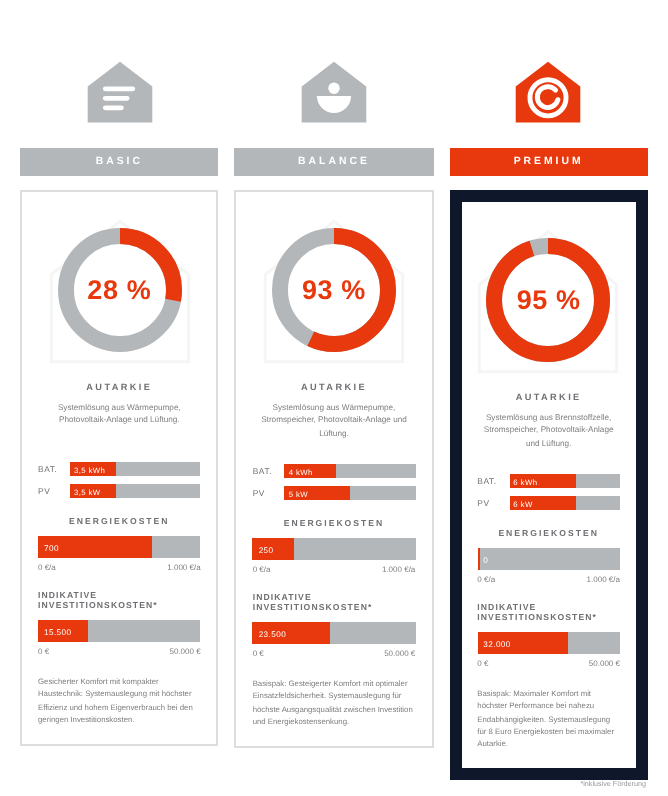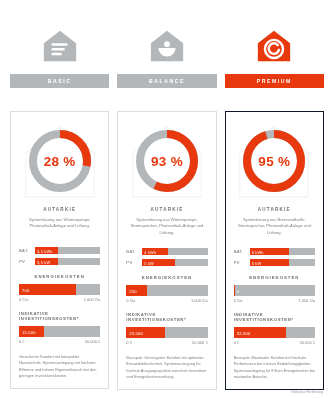--- a/index.html
+++ b/index.html
@@ -23,24 +23,24 @@
     margin-top:8px; height:14px; display:flex;
     align-items:center; justify-content:center;
     color:#ffffff; font-size:5.2px; letter-spacing:1.5px; font-weight:bold;
   }
   .banner.basic   { background:#b4b7ba; }
   .banner.balance { background:#b4b7ba; }
   .banner.premium { background:#e8380d; }
 
   
   .panel {
-    margin-top:23px; border:1px solid #dcdddf; background:#fff;
+    margin-top:7px; border:1px solid #dcdddf; background:#fff;
     padding:10px 8px 9px 8px; position:relative; min-height:270px;
   }
-  .panel.accent { border:1px solid #0f172a; }
+  .panel.accent { border:6px solid #0f172a; }
 
   
   .wm {
     position:absolute; top:10px; left:50%; transform:translateX(-50%);
     width:78px; height:78px; opacity:.5; pointer-events:none;
   }
 
   
   .donut-box { position:relative; height:78px; display:flex; align-items:center; justify-content:center; }
   .donut { display:block; }

